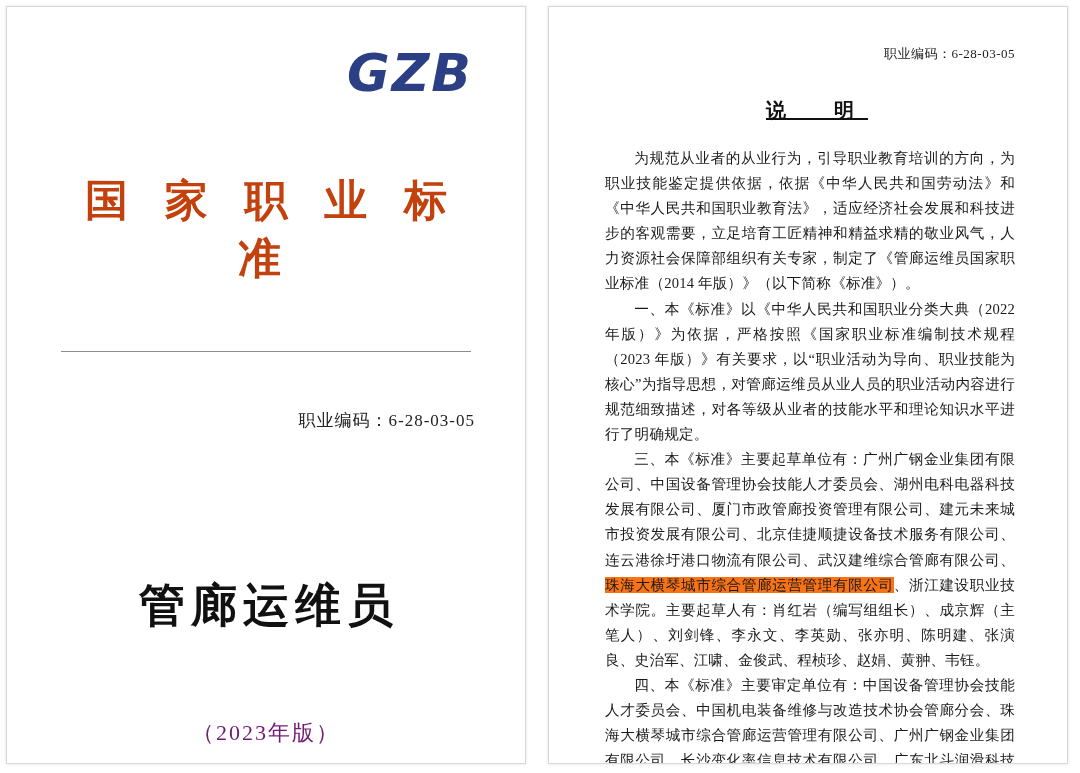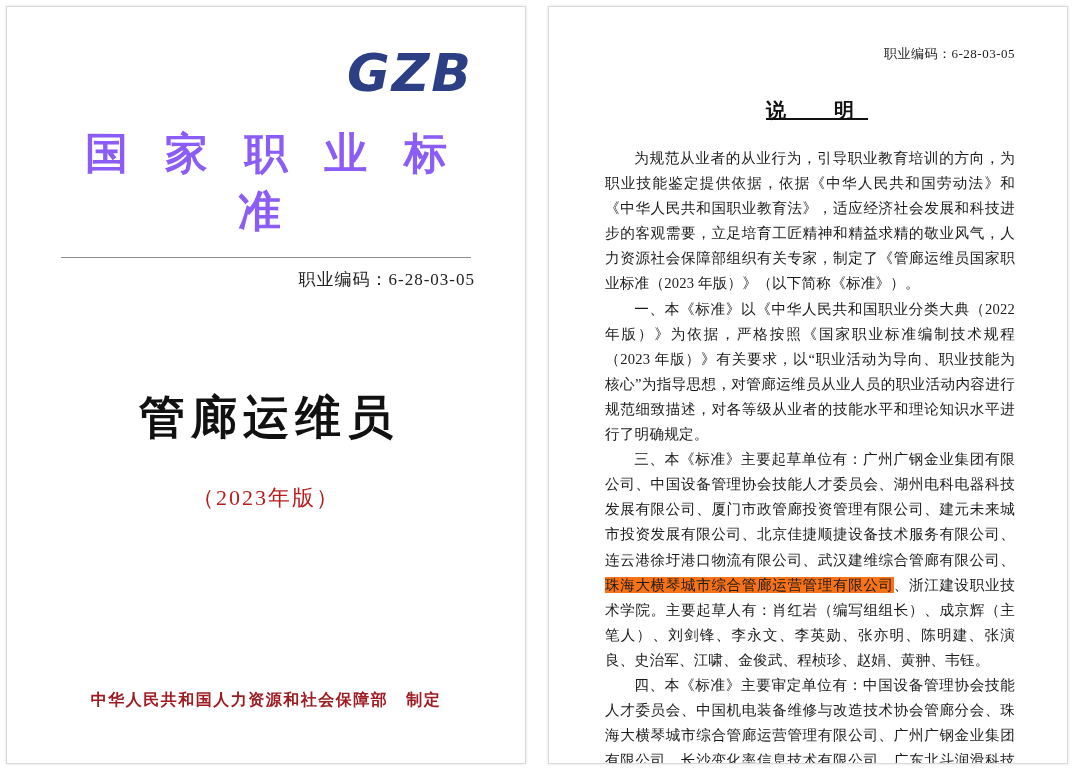--- a/index.html
+++ b/index.html
@@ -34,39 +34,40 @@
     overflow: hidden;
   }
 
   .cover-inner {
     position: absolute;
     left: 0; right: 0; top: 0; bottom: 0;
     padding: 34px 44px 22px 44px;
     box-sizing: border-box;
     display: flex;
     flex-direction: column;
+    gap: 47px;
   }
 
   .gzb-logo {
     text-align: right;
     color: #2c3f85;
     font-family: "DejaVu Sans", sans-serif;
     font-weight: bold;
     font-style: italic;
     font-size: 52px;
     letter-spacing: 2px;
     line-height: 1;
     margin-top: 6px;
     margin-right: 8px;
   }
 
   .cover-title {
     margin-top: 26px;
     text-align: center;
-    color: #8b5cf6;
+    color: #c2410c;
     font-weight: bold;
     font-size: 43px;
     letter-spacing: 13px;
     text-indent: 13px;
     font-family: "Liberation Serif", "DejaVu Serif", serif;
   }
 
   .cover-rule {
     margin: 16px 10px 0 10px;
     border-bottom: 1px solid #8d8d8d;
@@ -88,21 +89,21 @@
     font-weight: bold;
     letter-spacing: 6px;
     text-indent: 6px;
     color: #111;
   }
 
   .cover-edition {
     margin-top: 34px;
     text-align: center;
     font-size: 22px;
-    color: #b91c1c;
+    color: #701a75;
     letter-spacing: 2px;
   }
 
   .cover-spacer { flex: 1 1 auto; }
 
   .cover-issuer {
     text-align: center;
     color: #9e1b21;
     font-weight: bold;
     font-size: 16px;
@@ -199,21 +200,21 @@
   </div>
 
   <div class="page-right">
     <div class="text-inner">
 
       <div class="page-code">职业编码：6-28-03-05</div>
 
       <div class="page-heading">说　明</div>
 
       <div class="body-text">
-        <p>为规范从业者的从业行为，引导职业教育培训的方向，为职业技能鉴定提供依据，依据《中华人民共和国劳动法》和《中华人民共和国职业教育法》，适应经济社会发展和科技进步的客观需要，立足培育工匠精神和精益求精的敬业风气，人力资源社会保障部组织有关专家，制定了《管廊运维员国家职业标准（2023 年版）》（以下简称《标准》）。</p>
+        <p>为规范从业者的从业行为，引导职业教育培训的方向，为职业技能鉴定提供依据，依据《中华人民共和国劳动法》和《中华人民共和国职业教育法》，适应经济社会发展和科技进步的客观需要，立足培育工匠精神和精益求精的敬业风气，人力资源社会保障部组织有关专家，制定了《管廊运维员国家职业标准（2014 年版）》（以下简称《标准》）。</p>
         <p>一、本《标准》以《中华人民共和国职业分类大典（2022 年版）》为依据，严格按照《国家职业标准编制技术规程（2023 年版）》有关要求，以“职业活动为导向、职业技能为核心”为指导思想，对管廊运维员从业人员的职业活动内容进行规范细致描述，对各等级从业者的技能水平和理论知识水平进行了明确规定。</p>
         <p><span>三、本《标准》主要起草单位有：广州广钢金业集团有限公司、中国设备管理协会技能人才委员会、湖州电科电器科技发展有限公司、厦门市政管廊投资管理有限公司、建元未来城市投资发展有限公司、北京佳捷顺捷设备技术服务有限公司、连云港徐圩港口物流有限公司、武汉建维综合管廊有限公司、</span><span class="highlight">珠海大横琴城市综合管廊运营管理有限公司</span><span>、浙江建设职业技术学院。主要起草人有：肖红岩（编写组组长）、成京辉（主笔人）、刘剑锋、李永文、李英勋、张亦明、陈明建、张演良、史治军、江啸、金俊武、程桢珍、赵娟、黄翀、韦钰。</span></p>
         <p>四、本《标准》主要审定单位有：中国设备管理协会技能人才委员会、中国机电装备维修与改造技术协会管廊分会、珠海大横琴城市综合管廊运营管理有限公司、广州广钢金业集团有限公司、长沙变化率信息技术有限公司、广东北斗润滑科技有限公司、中联重</p>
       </div>
 
     </div>
   </div>
 
 </div>
 

